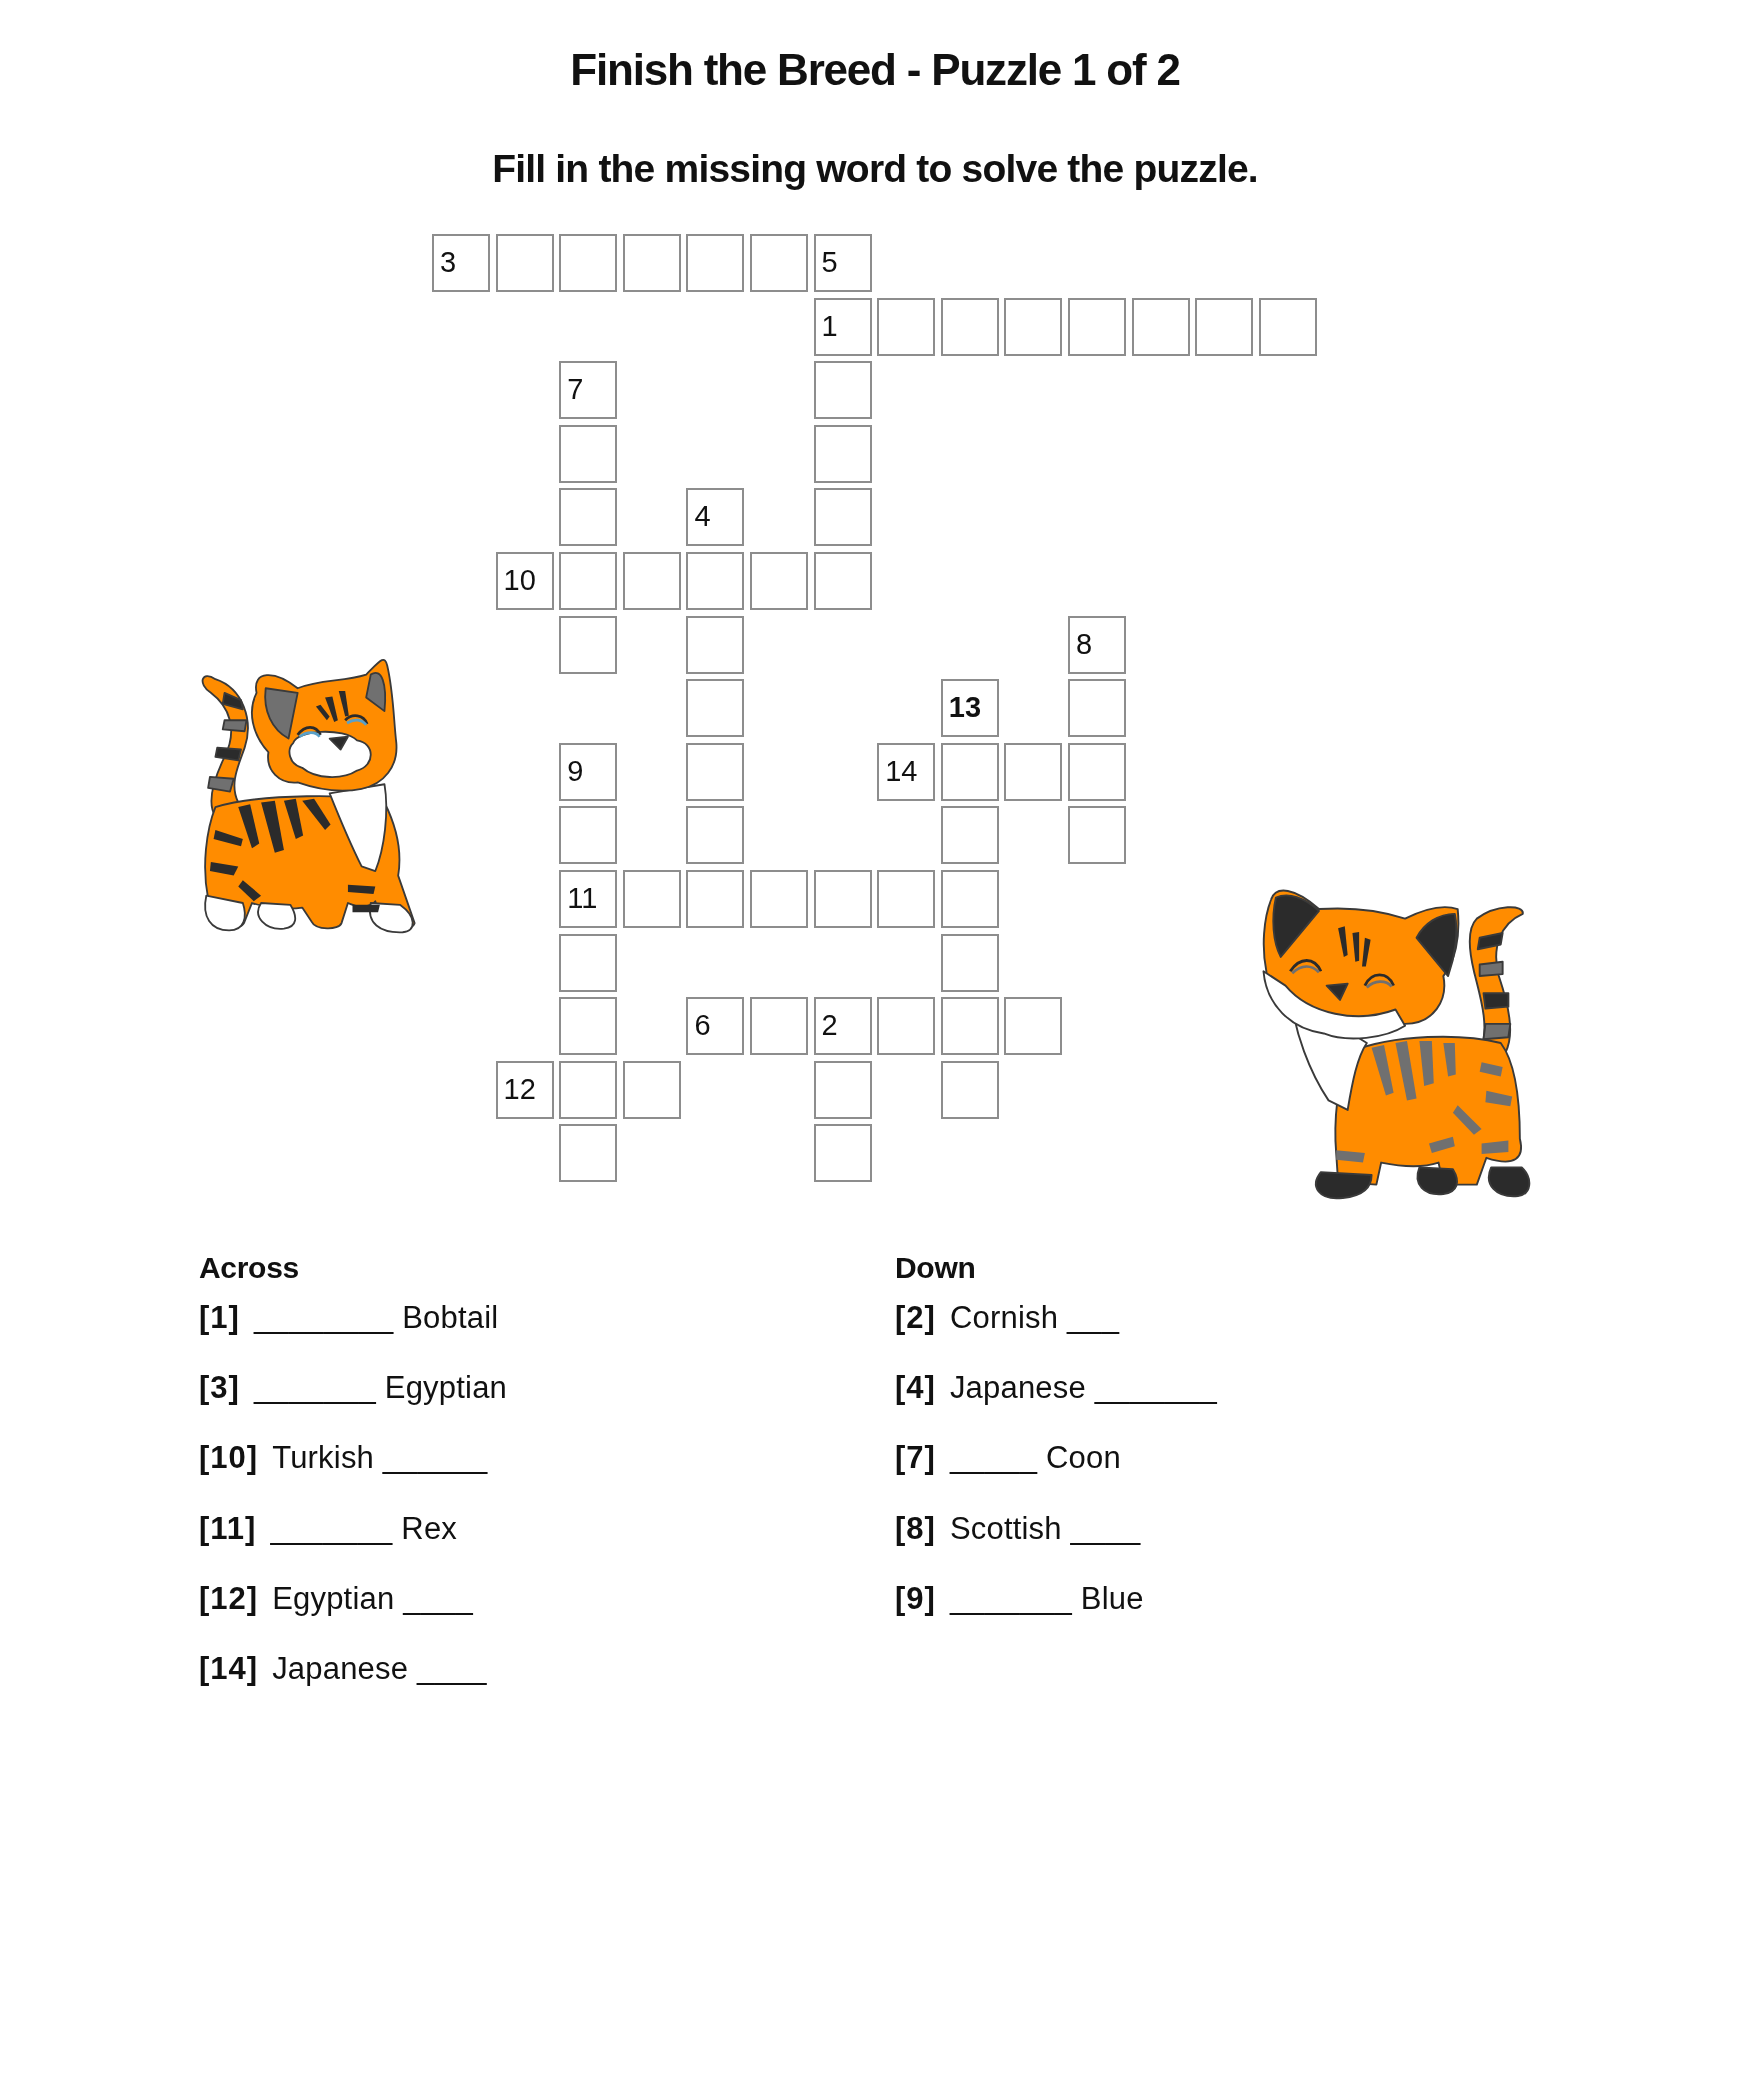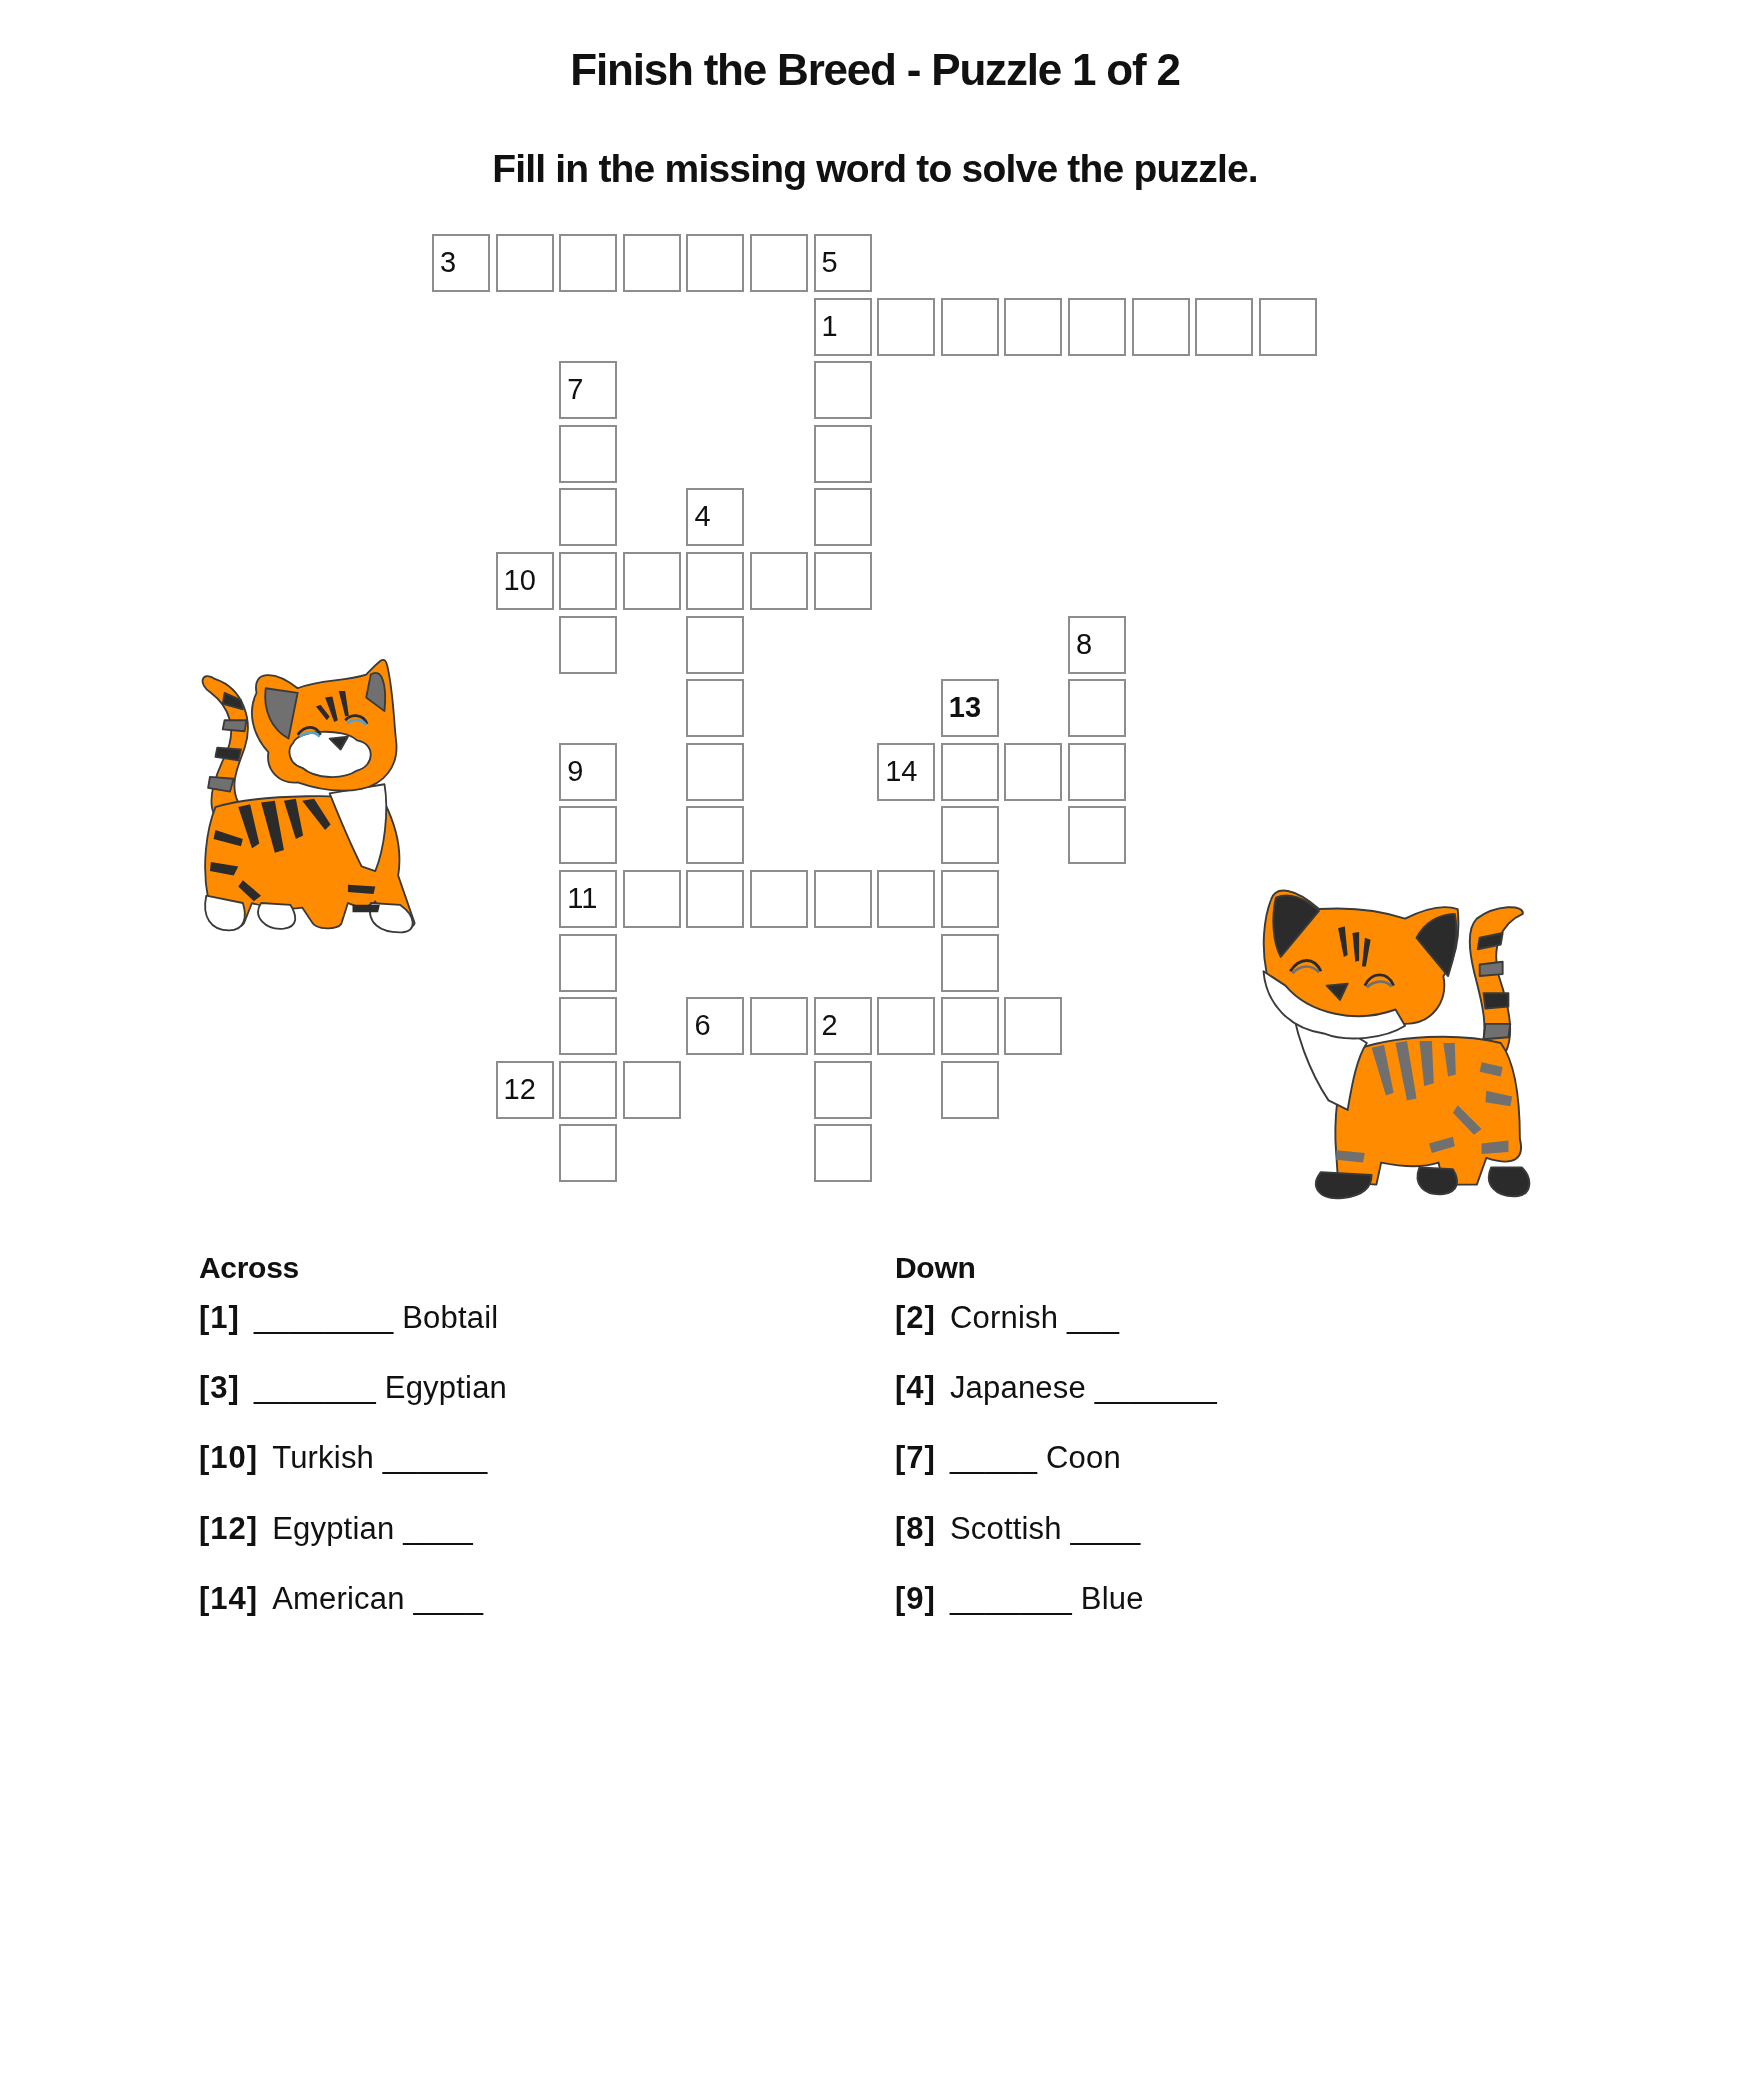--- a/index.html
+++ b/index.html
@@ -228,22 +228,23 @@
       <path d="M118 60 L115 90 L119 90 L124 62 Z"></path>
     </g>
   </g>
 </svg>
 
 <div class="clues across">
   <div class="clue-head">Across</div>
   <div class="clue"><span class="n">[1]</span><span class="t">________ Bobtail</span></div>
   <div class="clue"><span class="n">[3]</span><span class="t">_______ Egyptian</span></div>
   <div class="clue"><span class="n">[10]</span><span class="t">Turkish ______</span></div>
+  <div class="clue"><span class="n">[11]</span><span class="t">_______ Rex</span></div>
   <div class="clue"><span class="n">[12]</span><span class="t">Egyptian ____</span></div>
-  <div class="clue"><span class="n">[14]</span><span class="t">American ____</span></div>
+  <div class="clue"><span class="n">[14]</span><span class="t">Japanese ____</span></div>
 </div>
 
 <div class="clues down">
   <div class="clue-head">Down</div>
   <div class="clue"><span class="n">[2]</span><span class="t">Cornish ___</span></div>
   <div class="clue"><span class="n">[4]</span><span class="t">Japanese _______</span></div>
   <div class="clue"><span class="n">[7]</span><span class="t">_____ Coon</span></div>
   <div class="clue"><span class="n">[8]</span><span class="t">Scottish ____</span></div>
   <div class="clue"><span class="n">[9]</span><span class="t">_______ Blue</span></div>
 </div>

